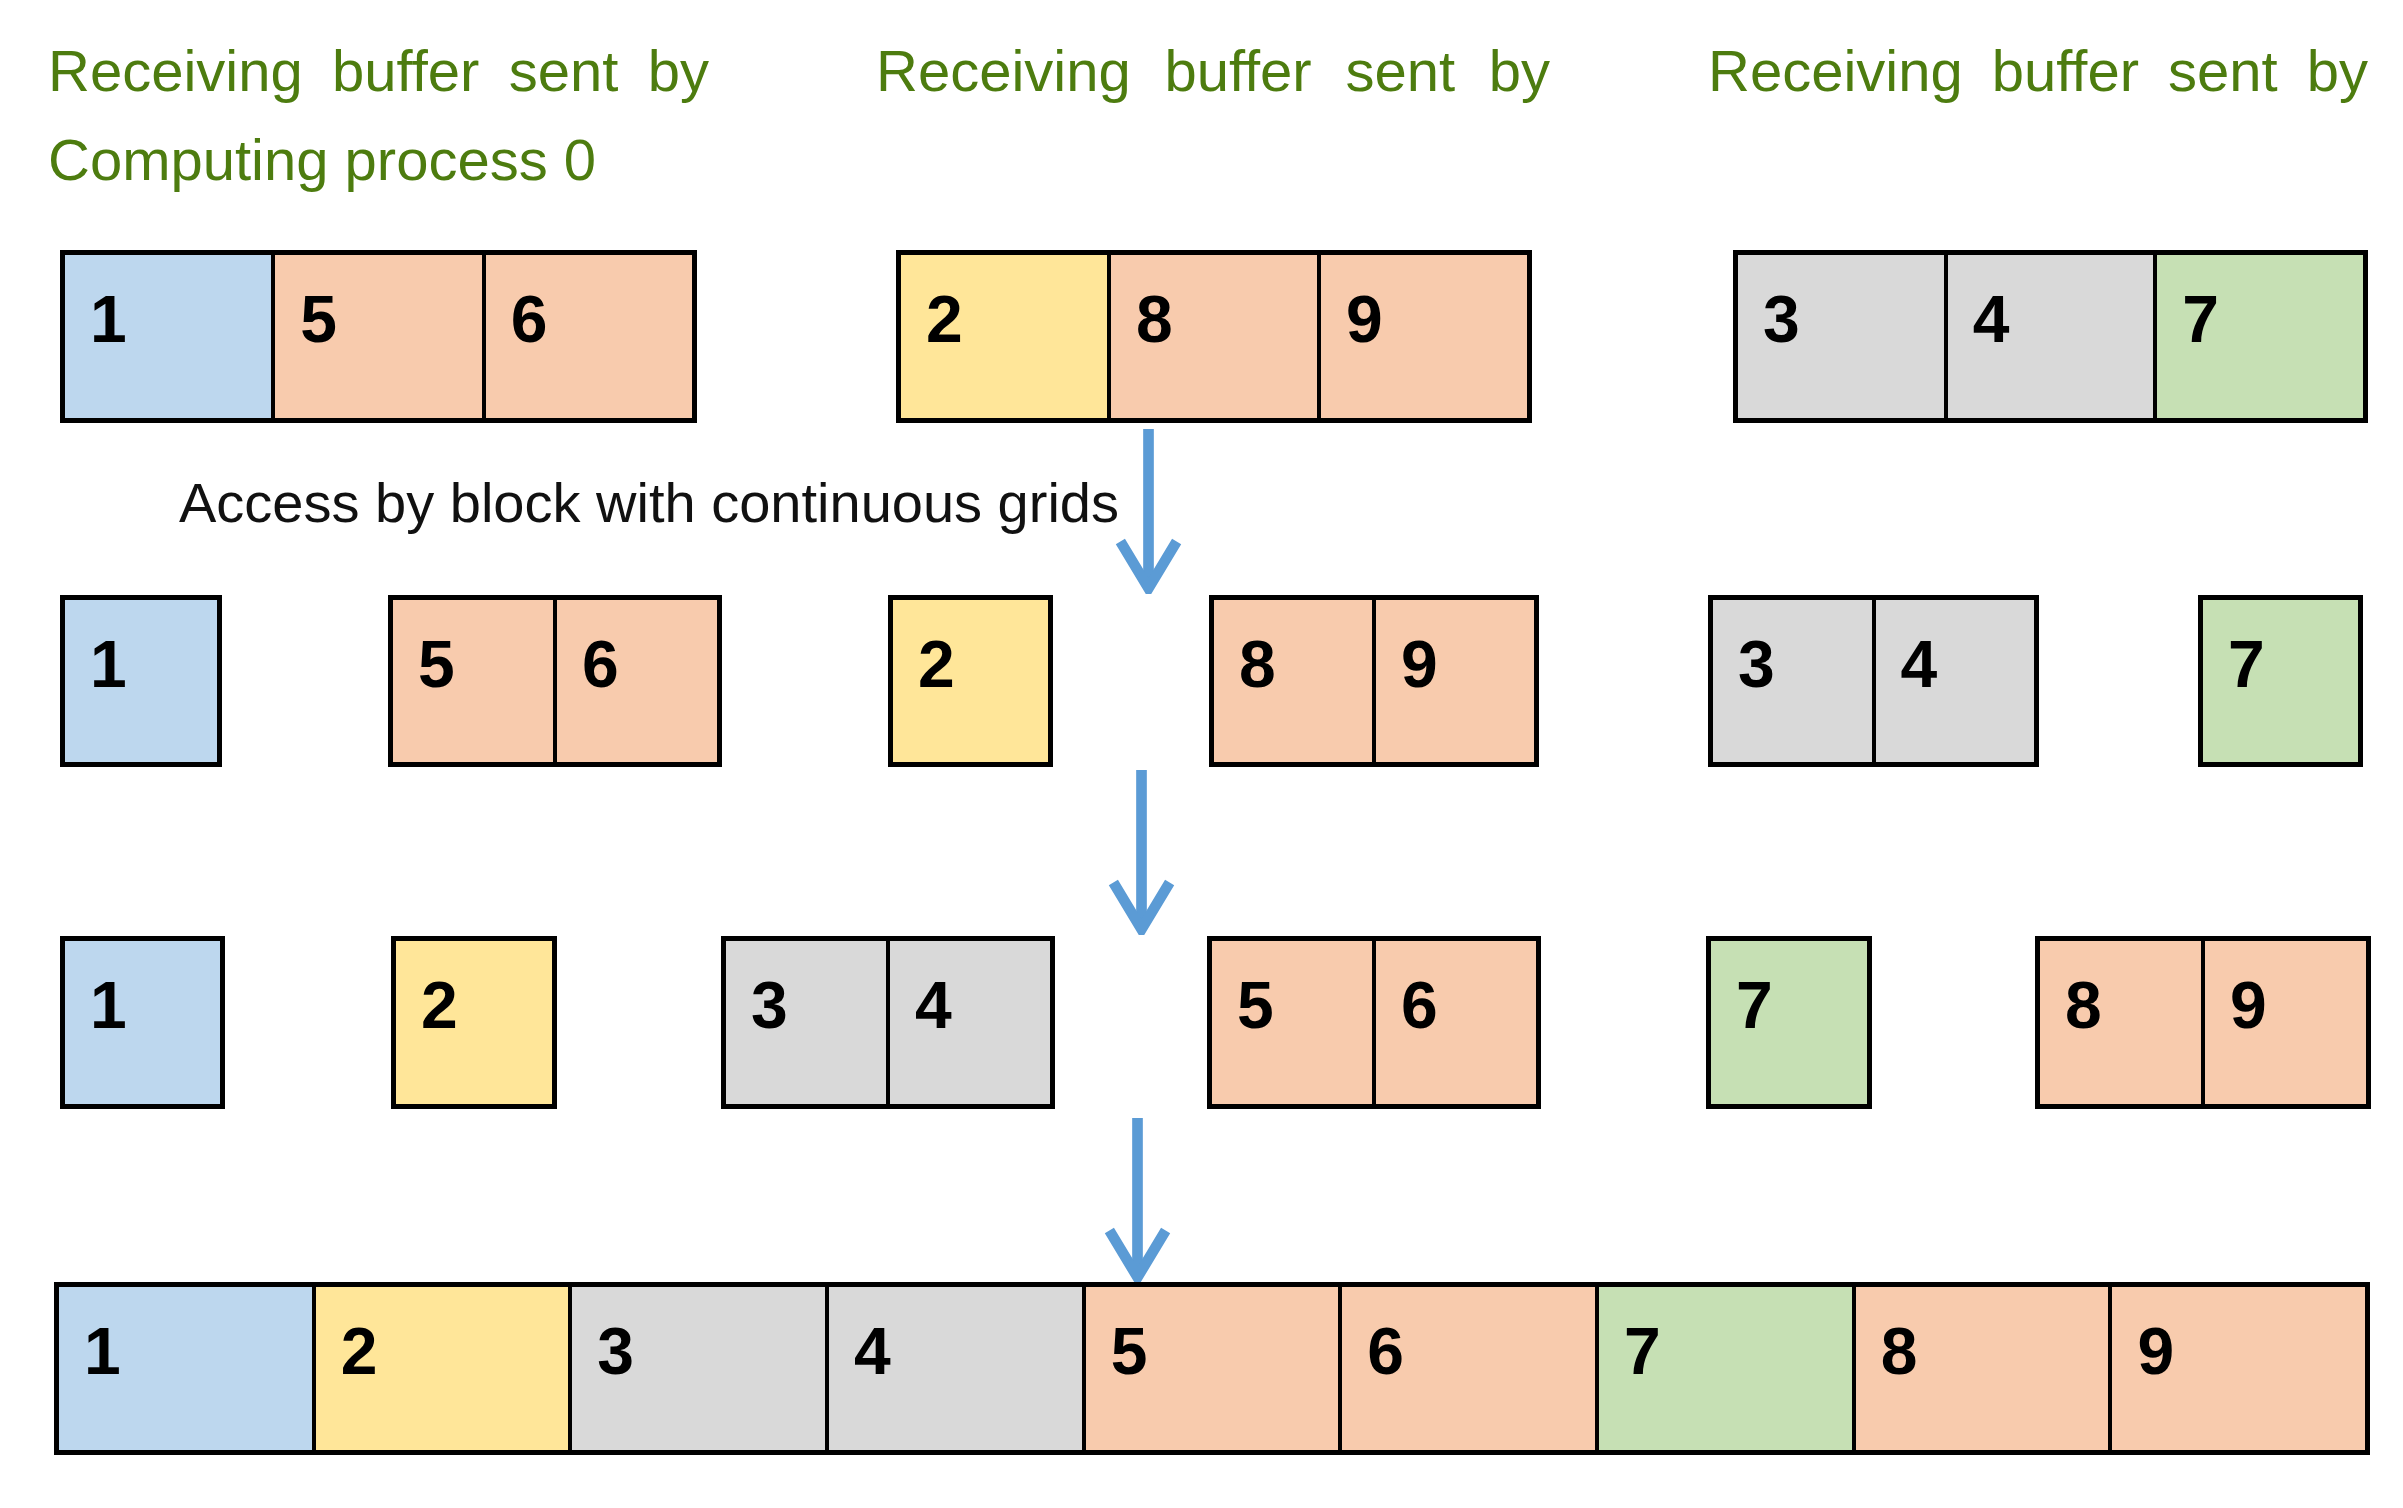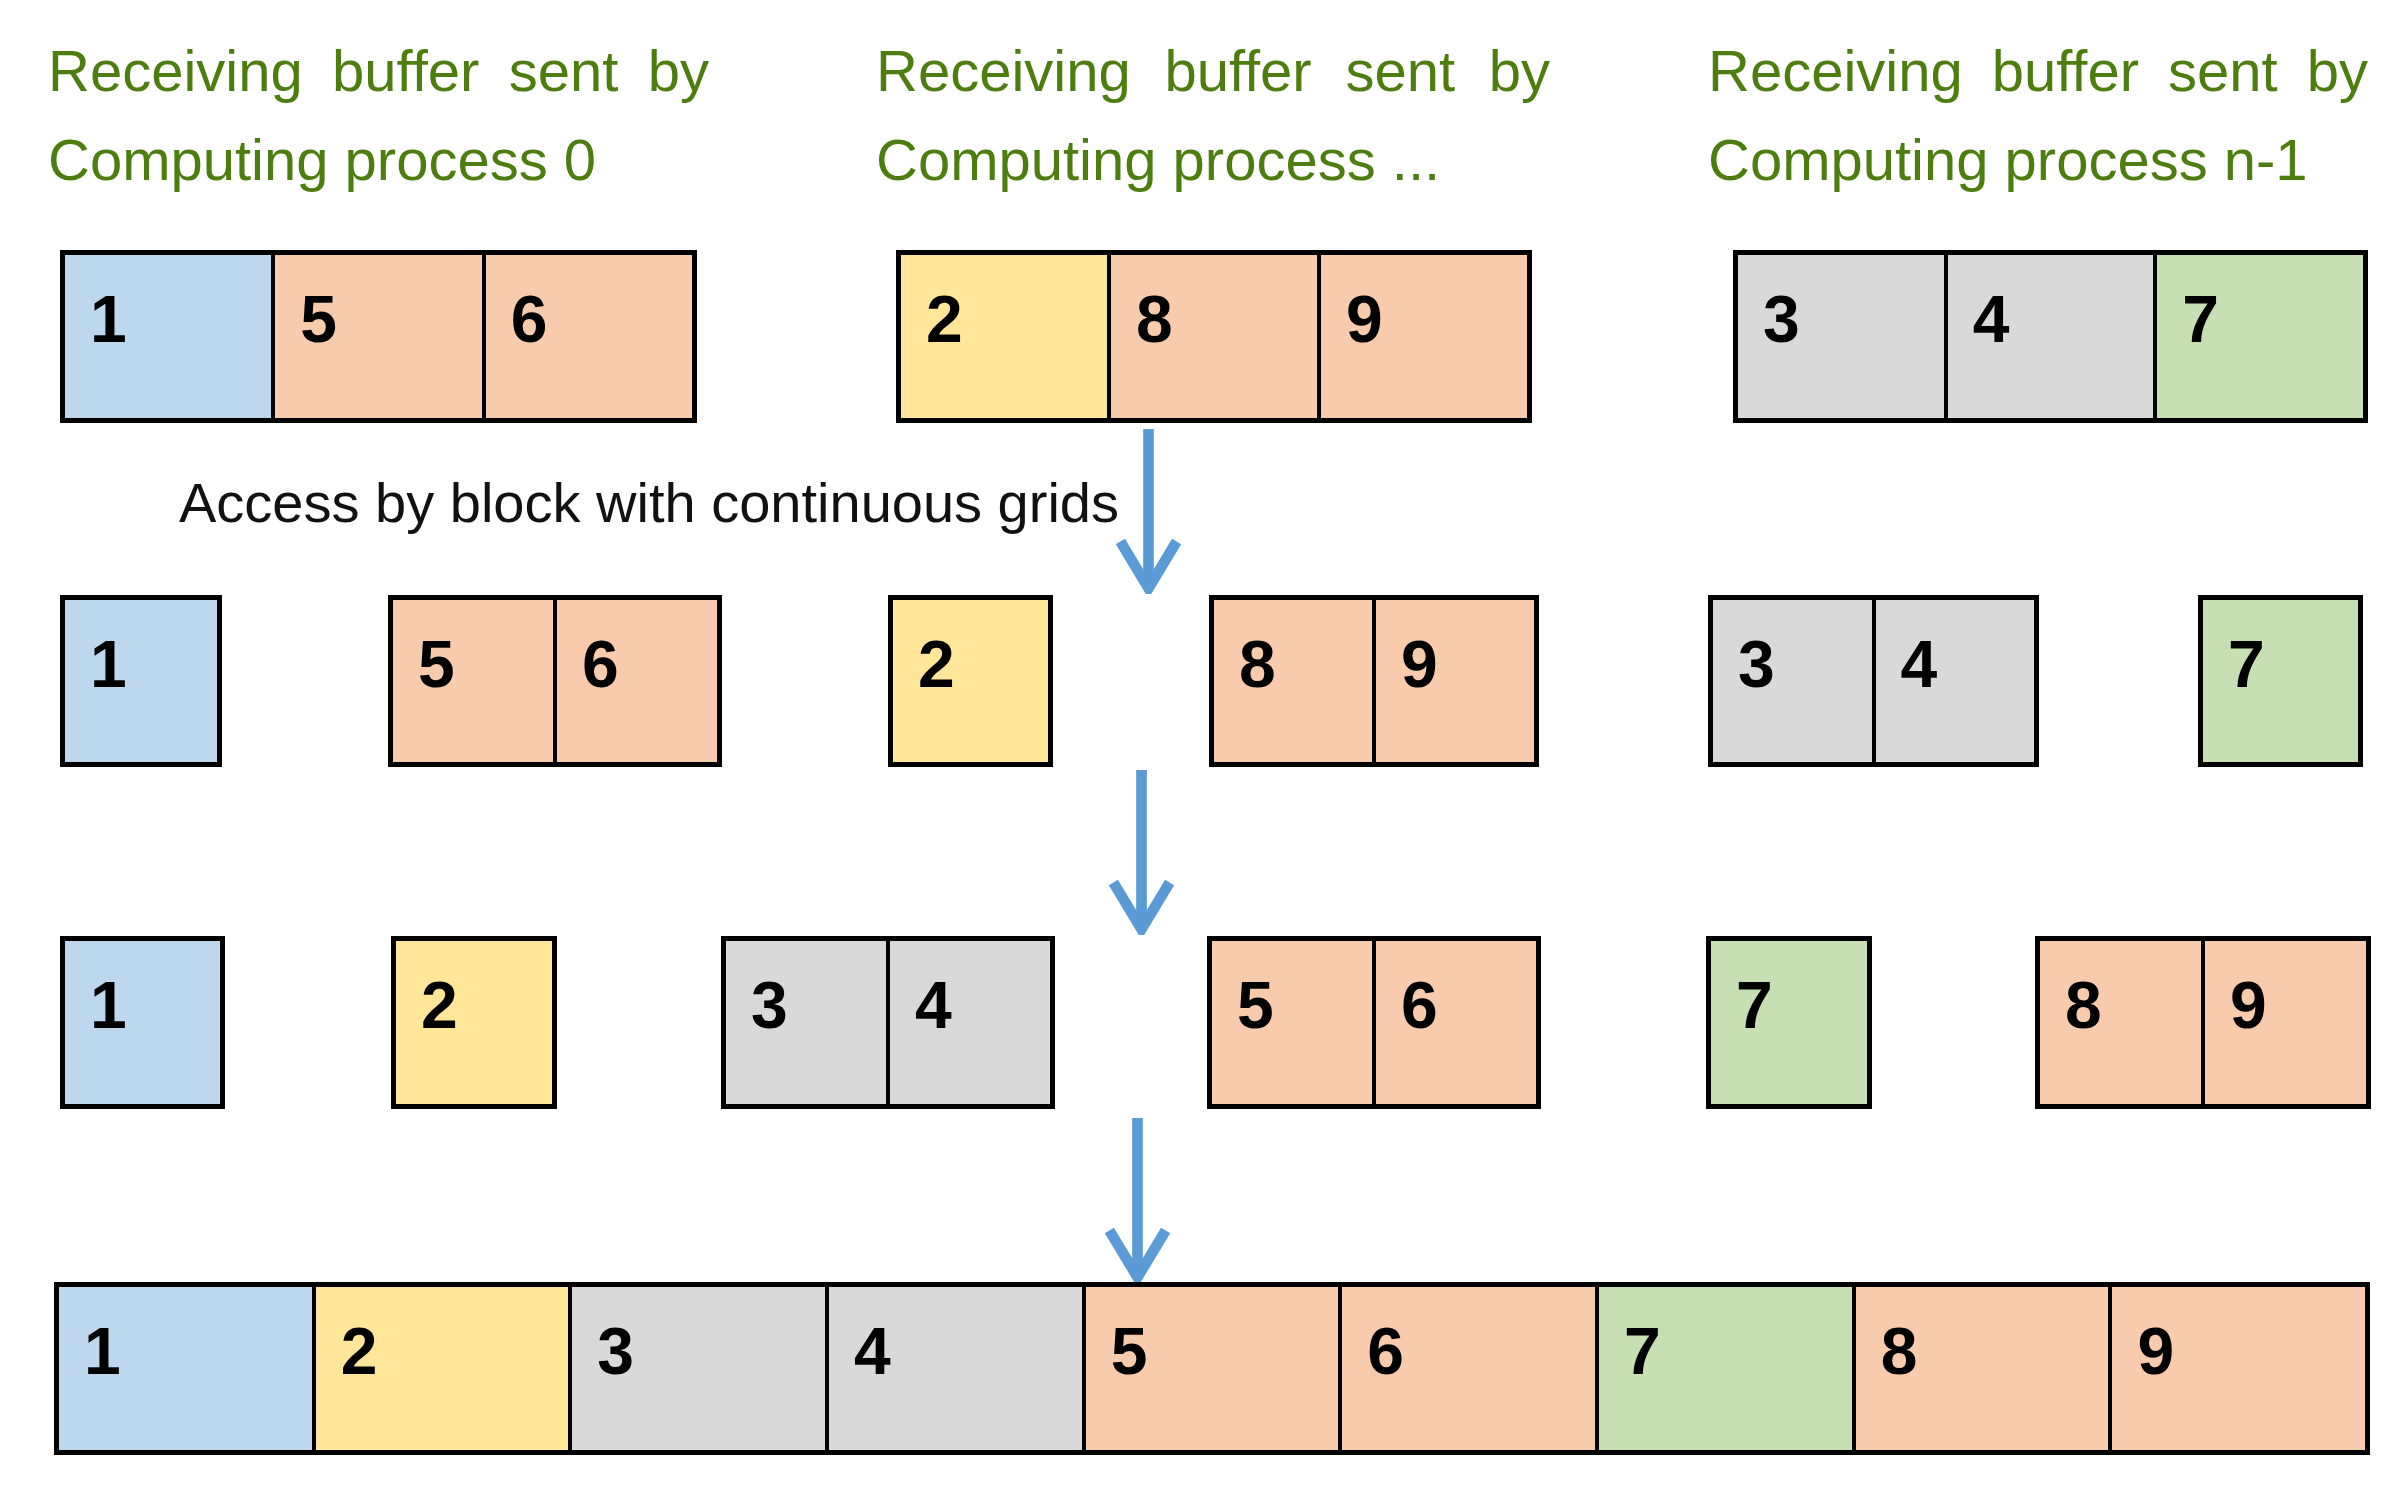--- a/index.html
+++ b/index.html
@@ -32,25 +32,23 @@
 <body>
 
 <div class="canvas">
 
   <div class="toplabel" style="left:48px;width:661px;">
     <div class="jline">Receiving buffer sent by</div>
     <div>Computing process 0</div>
   </div>
   <div class="toplabel" style="left:876px;width:674px;">
     <div class="jline">Receiving buffer sent by</div>
-    <div>Computing process ...</div>
   </div>
   <div class="toplabel" style="left:1708px;width:660px;">
     <div class="jline">Receiving buffer sent by</div>
-    <div>Computing process n-1</div>
   </div>
 
   <div class="box" style="left:60px;top:250px;width:637px;height:173px;">
     <div class="cell" style="background-color: rgb(189, 215, 238);">
         <span class="num">1</span>
       </div>
     <div class="cell" style="background-color: rgb(248, 203, 173);">
         <span class="num">5</span>
       </div>
     <div class="cell" style="background-color: rgb(248, 203, 173);">

